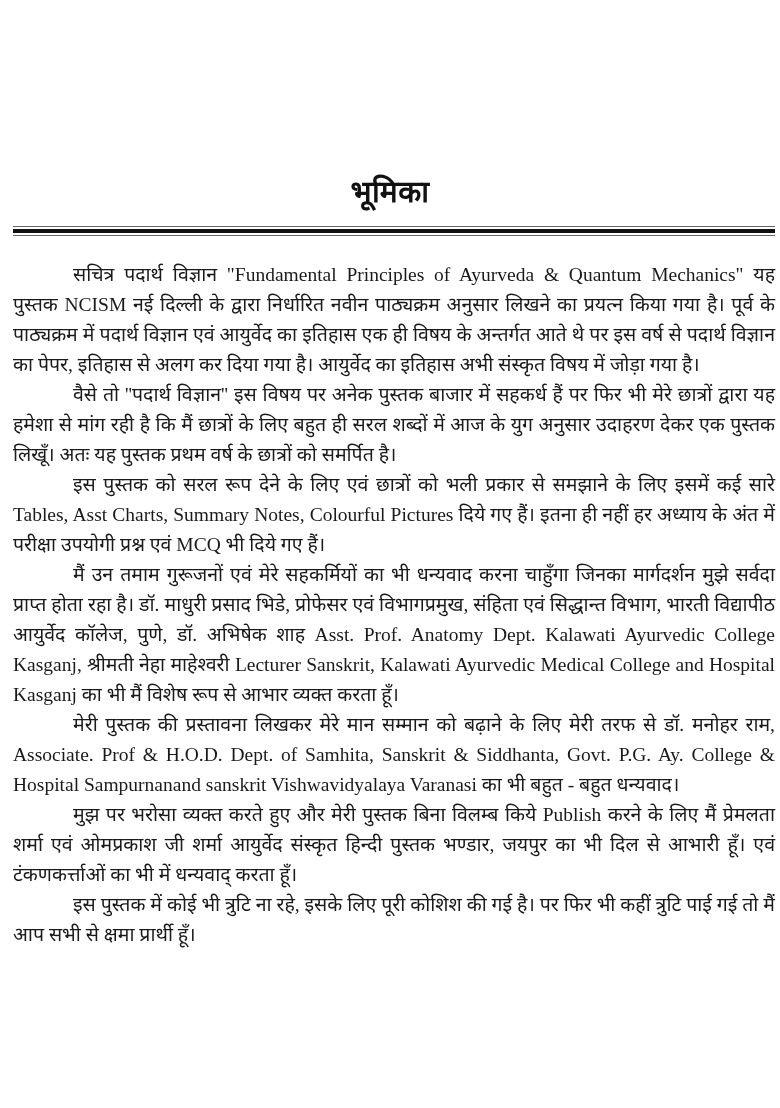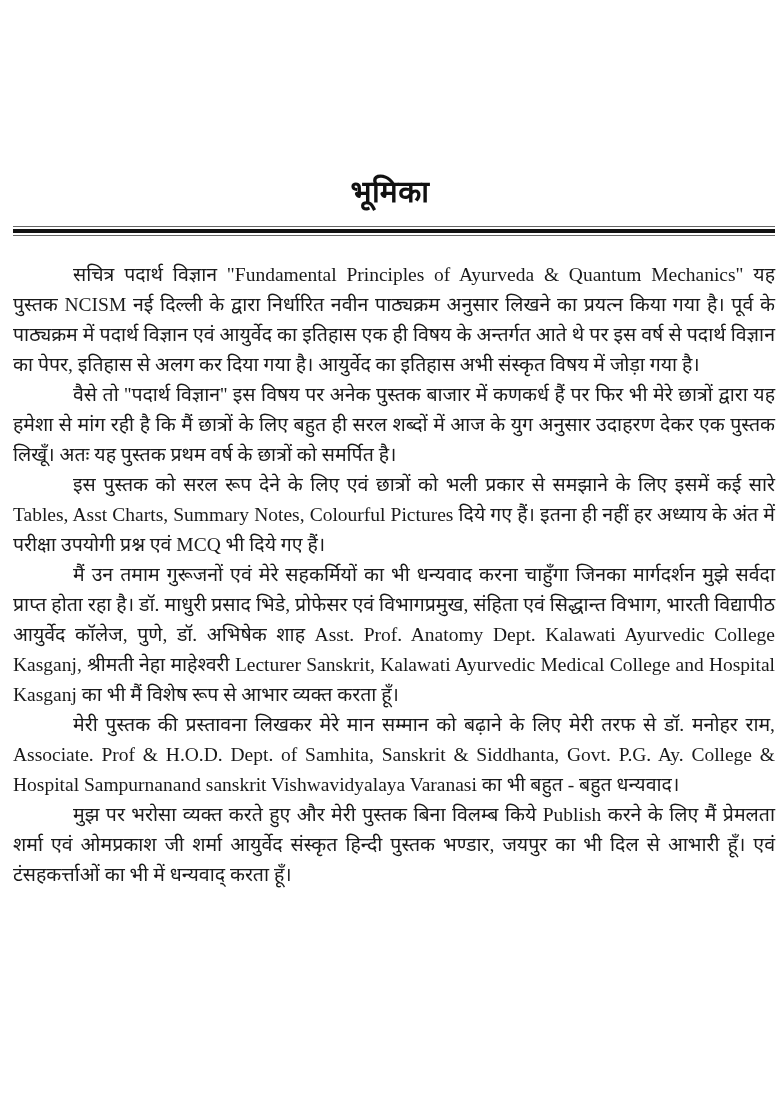--- a/index.html
+++ b/index.html
@@ -27,19 +27,20 @@
   <div class="title">भूमिका</div>
 
   <div class="rules">
     <div class="rule-thin"></div>
     <div class="rule-thick"></div>
     <div class="rule-thin"></div>
   </div>
 
   <div class="body-text">
     <p class="para">सचित्र पदार्थ विज्ञान "Fundamental Principles of Ayurveda &amp; Quantum Mechanics" यह पुस्तक NCISM नई दिल्ली के द्वारा निर्धारित नवीन पाठ्यक्रम अनुसार लिखने का प्रयत्न किया गया है। पूर्व के पाठ्यक्रम में पदार्थ विज्ञान एवं आयुर्वेद का इतिहास एक ही विषय के अन्तर्गत आते थे पर इस वर्ष से पदार्थ विज्ञान का पेपर, इतिहास से अलग कर दिया गया है। आयुर्वेद का इतिहास अभी संस्कृत विषय में जोड़ा गया है।</p>
-    <p class="para">वैसे तो ''पदार्थ विज्ञान'' इस विषय पर अनेक पुस्तक बाजार में कणकर्ध हैं पर फिर भी मेरे छात्रों द्वारा यह हमेशा से मांग रही है कि मैं छात्रों के लिए बहुत ही सरल शब्दों में आज के युग अनुसार उदाहरण देकर एक पुस्तक लिखूँ। अतः यह पुस्तक प्रथम वर्ष के छात्रों को समर्पित है।</p>
+    <p class="para">वैसे तो ''पदार्थ विज्ञान'' इस विषय पर अनेक पुस्तक बाजार में सहकर्ध हैं पर फिर भी मेरे छात्रों द्वारा यह हमेशा से मांग रही है कि मैं छात्रों के लिए बहुत ही सरल शब्दों में आज के युग अनुसार उदाहरण देकर एक पुस्तक लिखूँ। अतः यह पुस्तक प्रथम वर्ष के छात्रों को समर्पित है।</p>
     <p class="para">इस पुस्तक को सरल रूप देने के लिए एवं छात्रों को भली प्रकार से समझाने के लिए इसमें कई सारे Tables, Asst Charts, Summary Notes, Colourful Pictures दिये गए हैं। इतना ही नहीं हर अध्याय के अंत में परीक्षा उपयोगी प्रश्न एवं MCQ भी दिये गए हैं।</p>
     <p class="para">मैं उन तमाम गुरूजनों एवं मेरे सहकर्मियों का भी धन्यवाद करना चाहुँगा जिनका मार्गदर्शन मुझे सर्वदा प्राप्त होता रहा है। डॉ. माधुरी प्रसाद भिडे, प्रोफेसर एवं विभागप्रमुख, संहिता एवं सिद्धान्त विभाग, भारती विद्यापीठ आयुर्वेद कॉलेज, पुणे, डॉ. अभिषेक शाह Asst. Prof. Anatomy Dept. Kalawati Ayurvedic College Kasganj, श्रीमती नेहा माहेश्वरी Lecturer Sanskrit, Kalawati Ayurvedic Medical College and Hospital Kasganj का भी मैं विशेष रूप से आभार व्यक्त करता हूँ।</p>
     <p class="para">मेरी पुस्तक की प्रस्तावना लिखकर मेरे मान सम्मान को बढ़ाने के लिए मेरी तरफ से डॉ. मनोहर राम, Associate. Prof &amp; H.O.D. Dept. of Samhita, Sanskrit &amp; Siddhanta, Govt. P.G. Ay. College &amp; Hospital Sampurnanand sanskrit Vishwavidyalaya Varanasi का भी बहुत - बहुत धन्यवाद।</p>
-    <p class="para">मुझ पर भरोसा व्यक्त करते हुए और मेरी पुस्तक बिना विलम्ब किये Publish करने के लिए मैं प्रेमलता शर्मा एवं ओमप्रकाश जी शर्मा आयुर्वेद संस्कृत हिन्दी पुस्तक भण्डार, जयपुर का भी दिल से आभारी हूँ। एवं टंसहकर्त्ताओं का भी में धन्यवाद् करता हूँ।</p>
+    <p class="para">मुझ पर भरोसा व्यक्त करते हुए और मेरी पुस्तक बिना विलम्ब किये Publish करने के लिए मैं प्रेमलता शर्मा एवं ओमप्रकाश जी शर्मा आयुर्वेद संस्कृत हिन्दी पुस्तक भण्डार, जयपुर का भी दिल से आभारी हूँ। एवं टंकणकर्त्ताओं का भी में धन्यवाद् करता हूँ।</p>
+    <p class="para">इस पुस्तक में कोई भी त्रुटि ना रहे, इसके लिए पूरी कोशिश की गई है। पर फिर भी कहीं त्रुटि पाई गई तो मैं आप सभी से क्षमा प्रार्थी हूँ।</p>
   </div>
 </div>
 
 </body></html>

